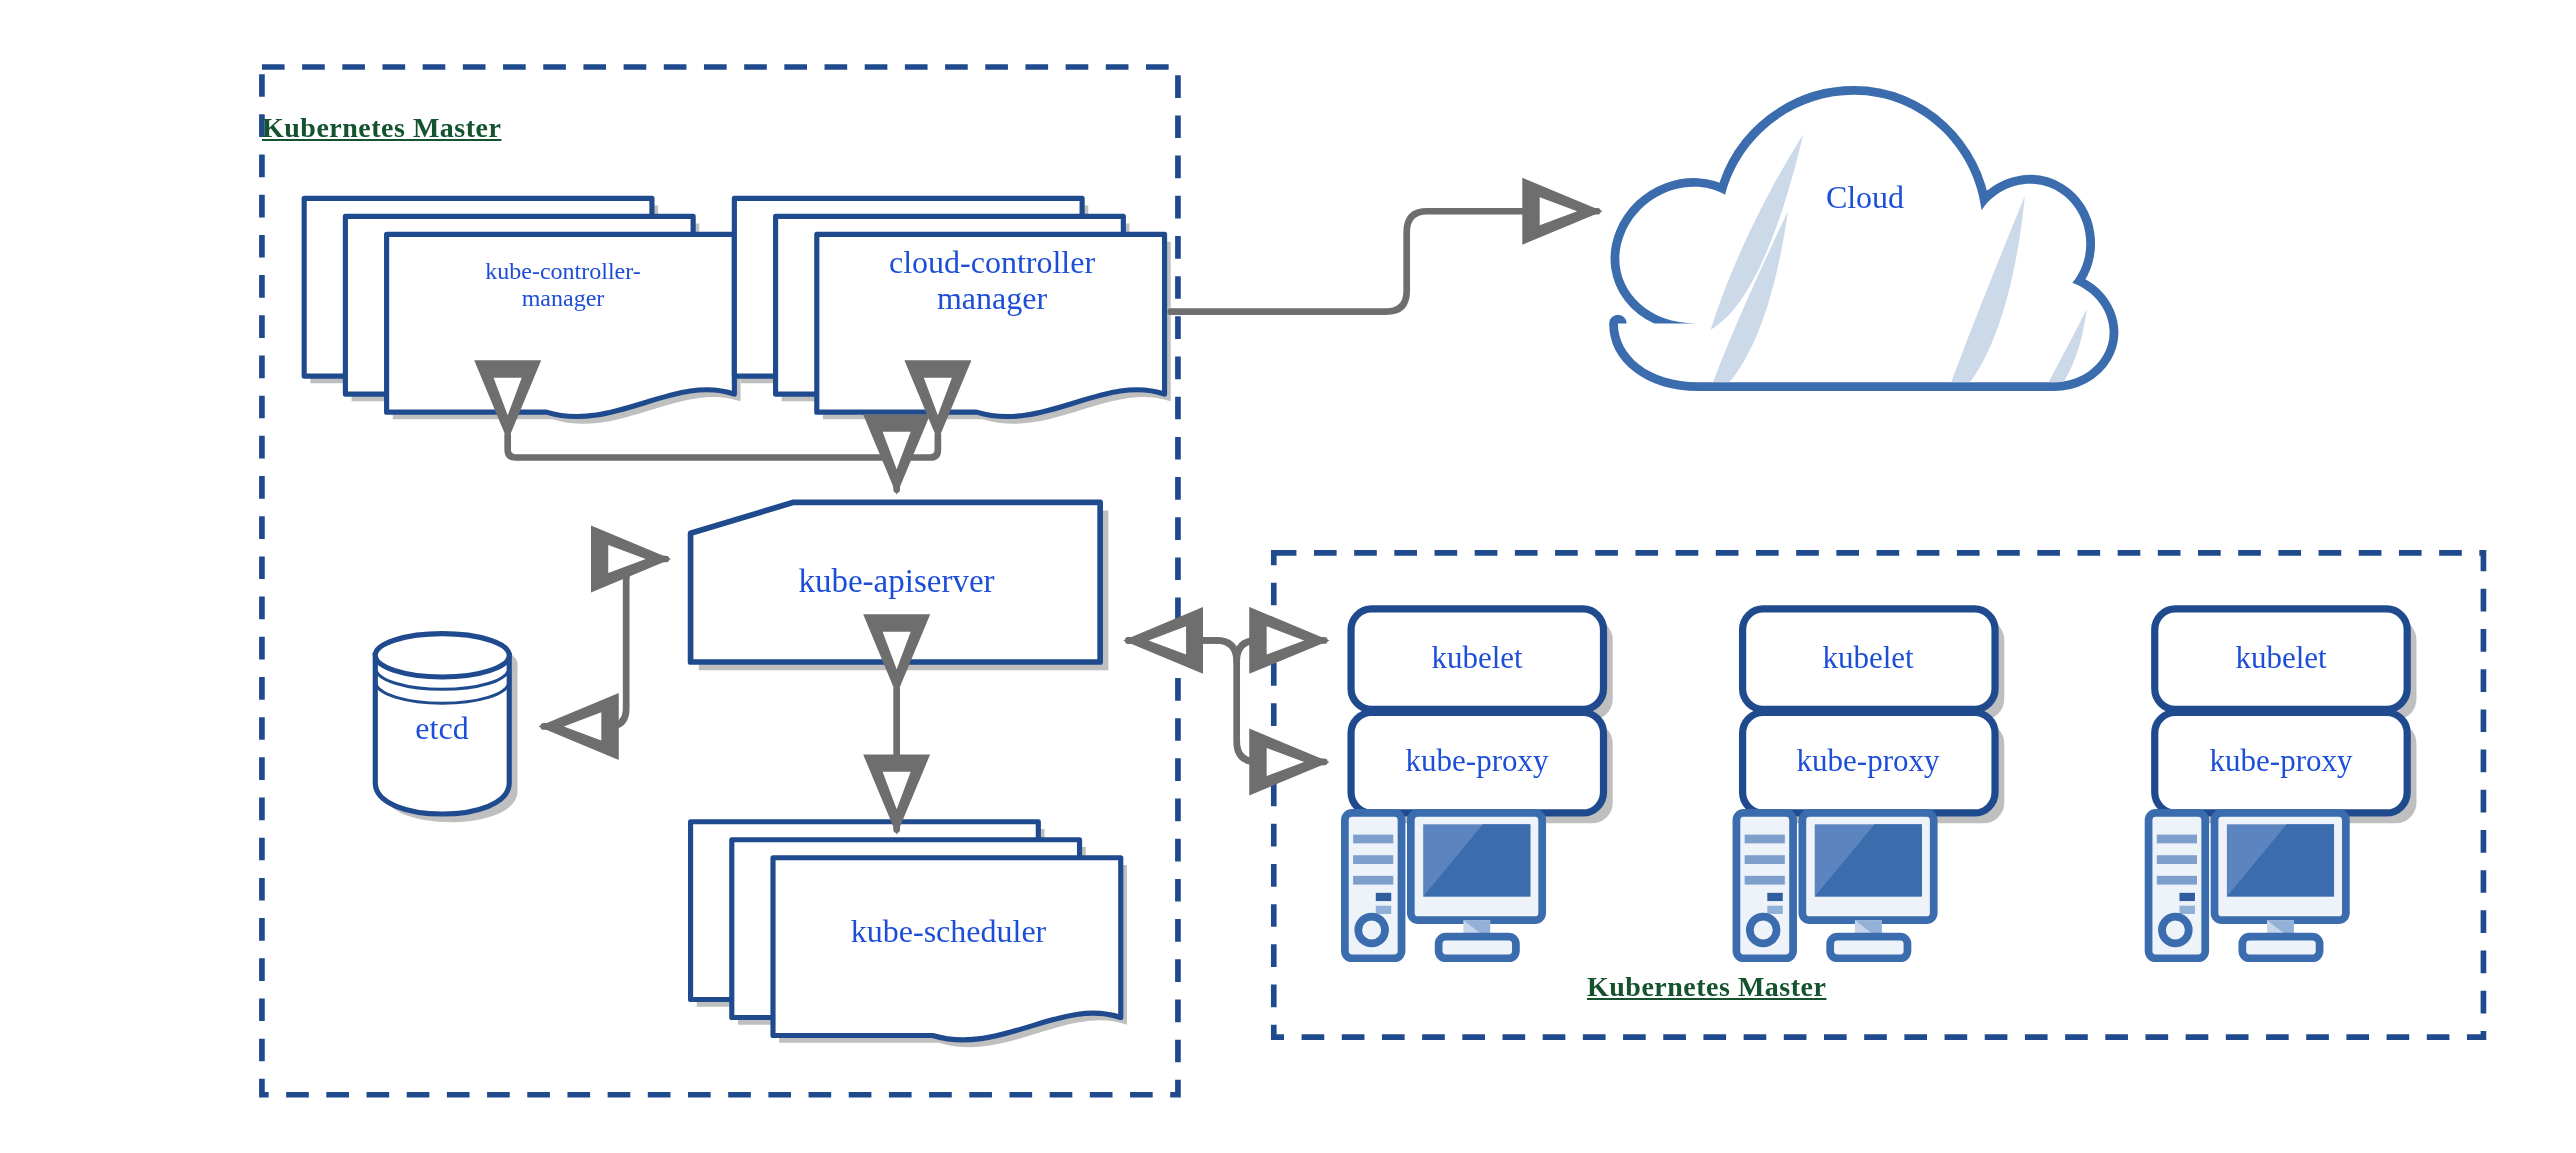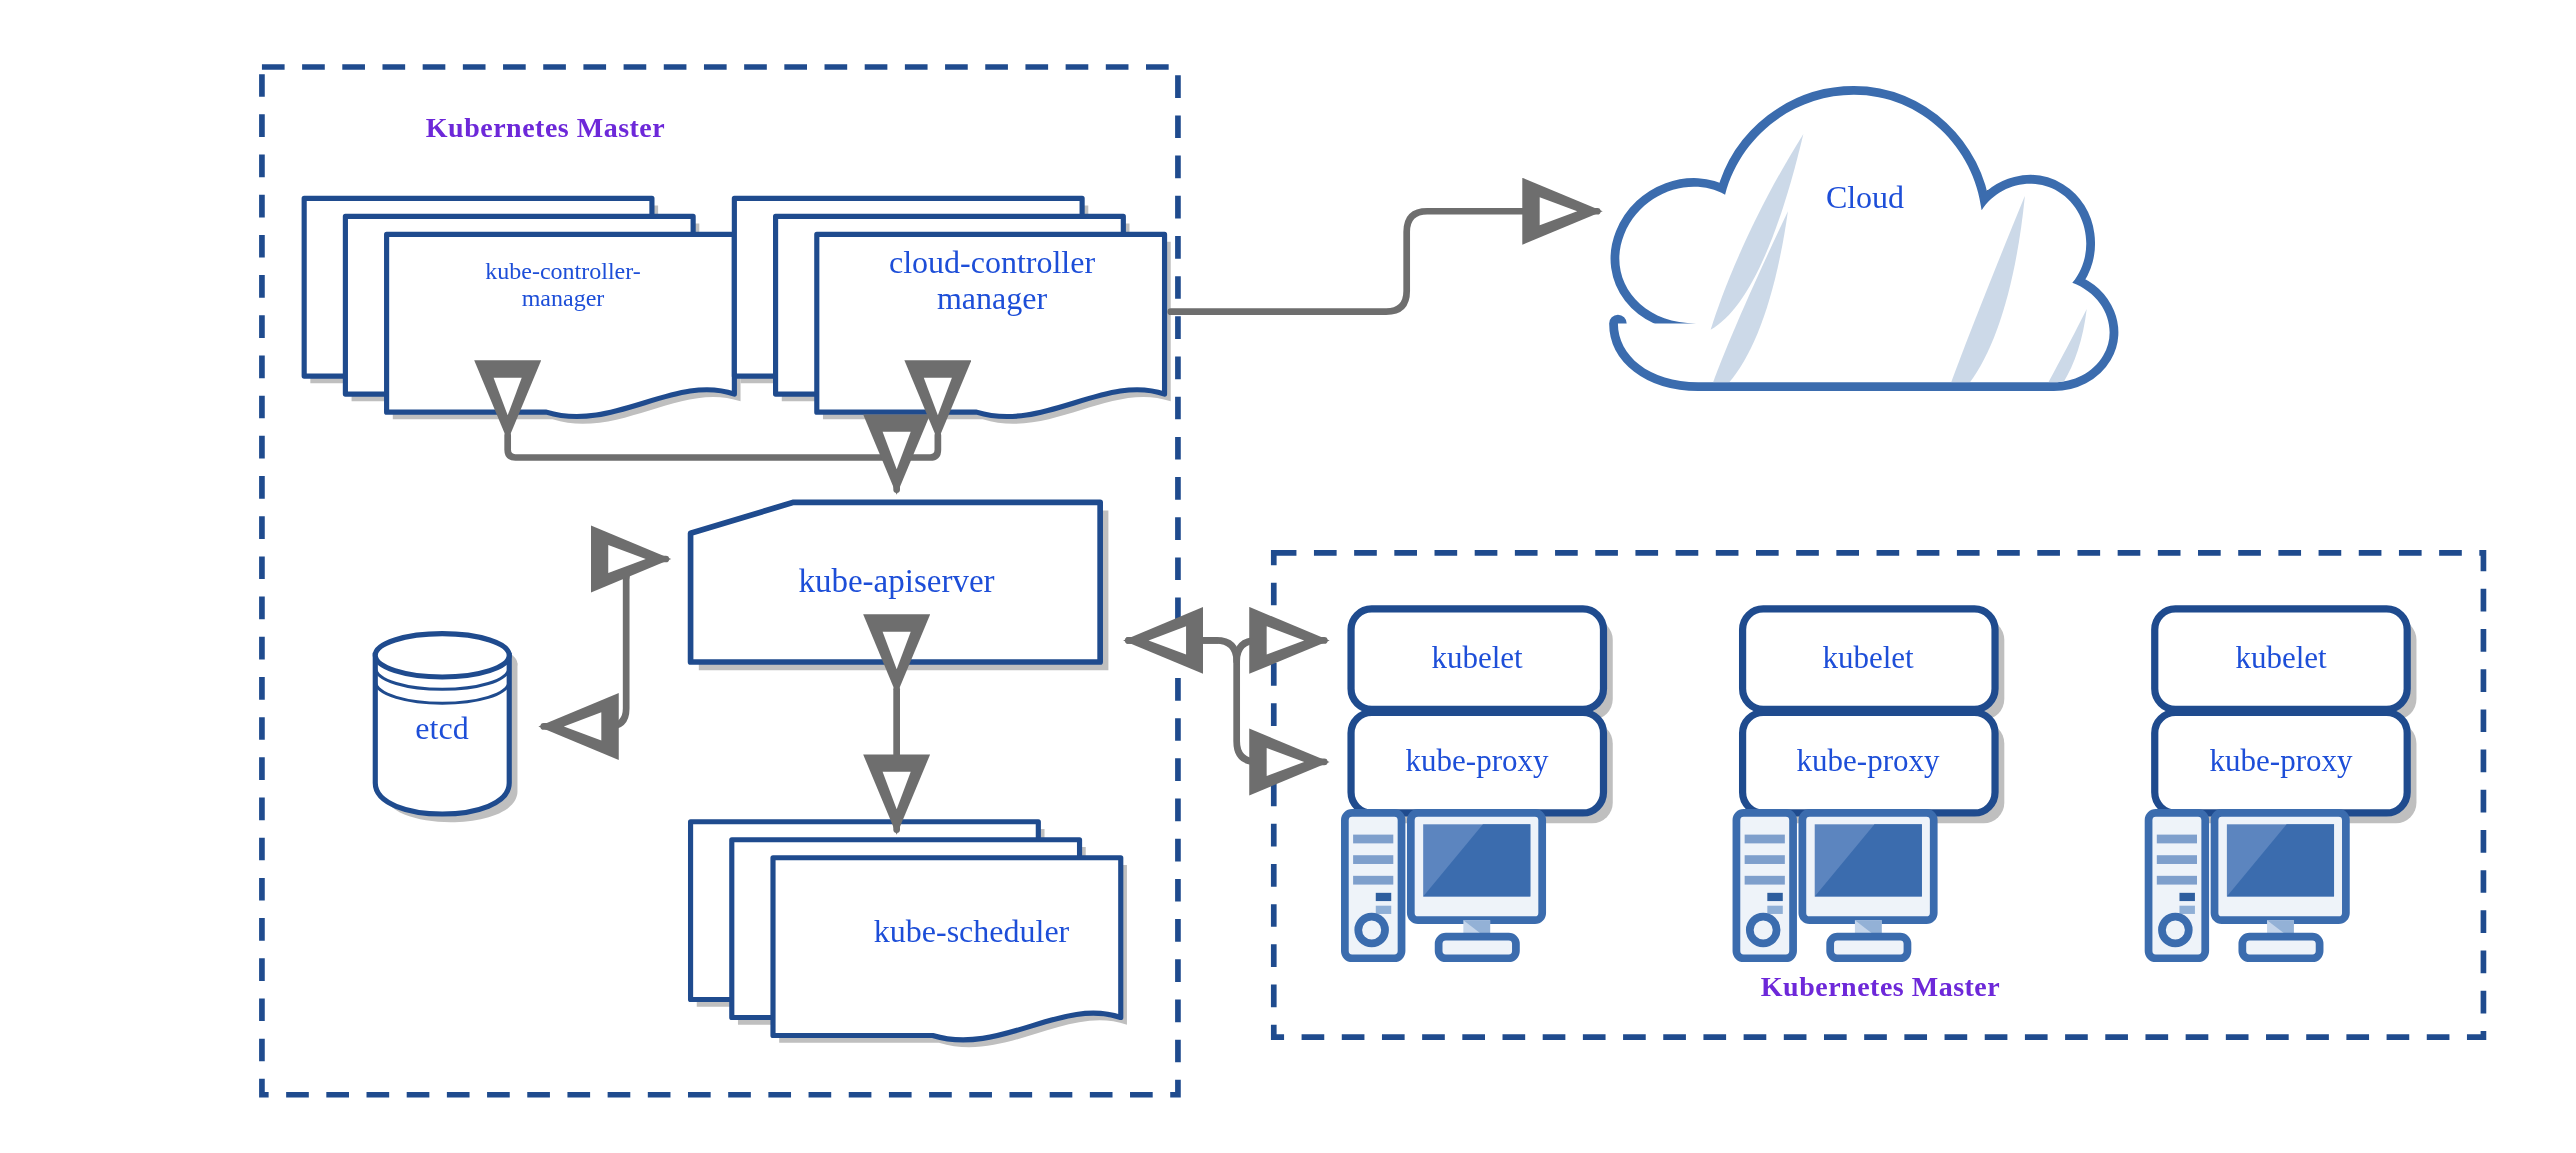--- a/index.html
+++ b/index.html
@@ -1,20 +1,20 @@
 <!DOCTYPE html>
 <html style="font-size:8.2px"><head>
 <meta charset="utf-8">
 <style>
   html,body{margin:0;padding:0;background:#ffffff;}
   body{width:2665px;height:1153px;overflow:hidden;font-family:"Liberation Serif",serif;}
   #stage{position:relative;width:2665px;height:1153px;background:#fff;}
   #stage svg{position:absolute;left:0;top:0;}
   .lbl{position:absolute;color:#1d4ed8;font-family:"Liberation Serif",serif;text-align:center;line-height:1.12;white-space:pre-line;pointer-events:none;}
-  .grouplbl{position:absolute;color:#6d28d9;font-family:"Liberation Serif",serif;font-weight:bold;letter-spacing:0.5px;text-align:center;}
+  .grouplbl{position:absolute;color:#14532d;font-family:"Liberation Serif",serif;font-weight:bold;letter-spacing:0.5px;text-decoration:underline;}
 </style>
 </head>
 <body>
 
 <div id="stage">
 
 <svg width="2665" height="1153" viewBox="0 0 5172 2238" xmlns="http://www.w3.org/2000/svg">
   <defs>
     <marker id="ahOpen" markerWidth="13" markerHeight="13" refX="11.2" refY="5" orient="auto" markerUnits="strokeWidth">
       <path d="M0,0 L12,5 L0,10 Z" fill="#6E6E6E"></path>
@@ -232,21 +232,21 @@
 <div class="lbl" style="left:393px;top:258px;width:340px;font-size:24px;">kube-controller-
 manager</div>
 
 <div class="lbl" style="left:822px;top:245px;width:340px;font-size:32px;">cloud-controller
 manager</div>
 
 <div class="lbl" style="left:693px;top:563px;width:407px;font-size:33px;">kube-apiserver</div>
 
 <div class="lbl" style="left:375px;top:711px;width:134px;font-size:32px;font-family:Liberation Serif, serif;">etcd</div>
 
-<div class="lbl" style="left:799px;top:914px;width:345px;font-size:32px;">kube-scheduler</div>
+<div class="lbl" style="left:776px;top:914px;width:345px;font-size:32px;">kube-scheduler</div>
 
 <div class="lbl" style="left:1762px;top:180px;width:206px;font-size:32px;">Cloud</div>
 
 <div class="lbl" style="left:1351px;top:641px;width:252px;font-size:31px;">kubelet</div>
 <div class="lbl" style="left:1351px;top:744px;width:252px;font-size:31px;">kube-proxy</div>
 
 <div class="lbl" style="left:1742px;top:641px;width:252px;font-size:31px;">kubelet</div>
 <div class="lbl" style="left:1742px;top:744px;width:252px;font-size:31px;">kube-proxy</div>
 
 <div class="lbl" style="left:2155px;top:641px;width:252px;font-size:31px;">kubelet</div>

